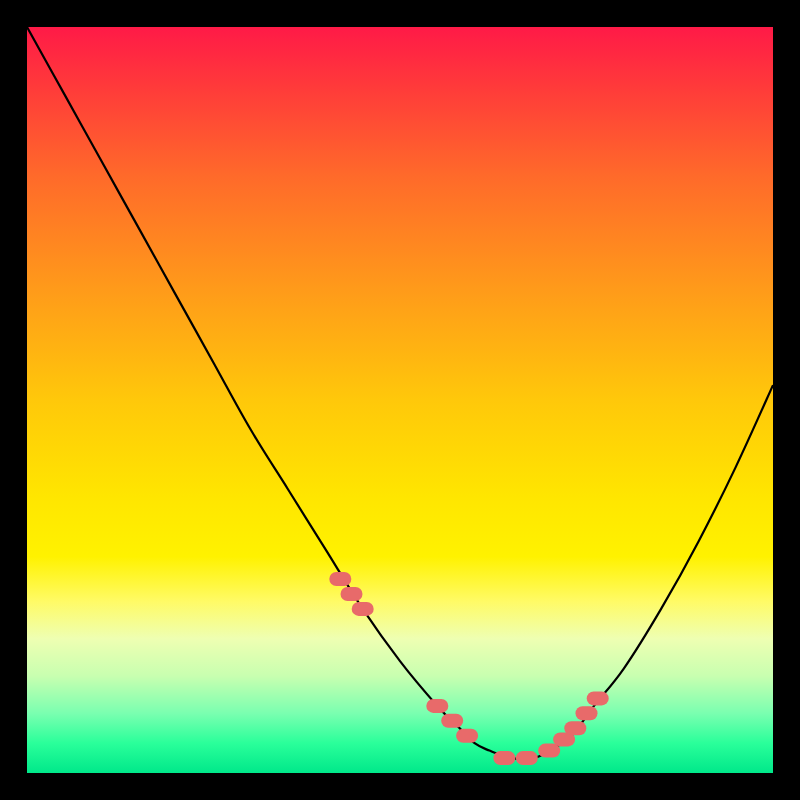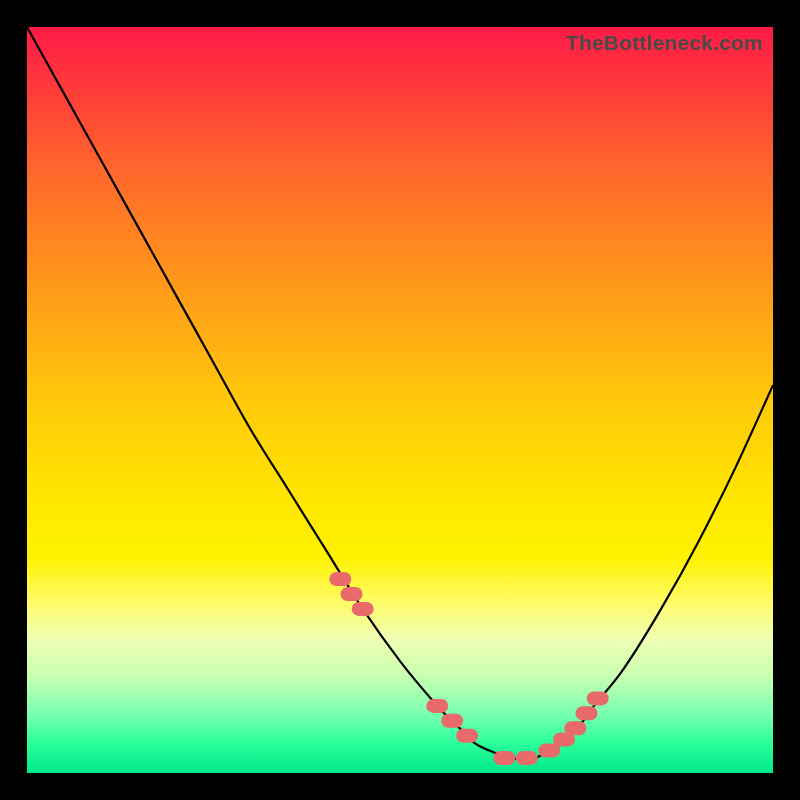--- a/index.html
+++ b/index.html
@@ -52,21 +52,20 @@
   }
   .marker {
     fill: #e86a6a;
     stroke: none;
   }
 </style>
 </head>
 <body>
 
 <div class="frame">
-  <div class="watermark">TheBottleneck.com</div>
   <svg class="curve" viewBox="0 0 746 746" preserveAspectRatio="none">
     <path id="curve-path" fill="none" stroke="#000000" stroke-width="2.2" d="M 0.0 0.0 C 6.7 12.1, 23.9 43.0, 37.3 67.1 C 50.7 91.3, 61.2 110.1, 74.6 134.3 C 88.0 158.5, 98.5 177.2, 111.9 201.4 C 125.3 225.6, 135.8 244.4, 149.2 268.6 C 162.6 292.7, 173.1 311.5, 186.5 335.7 C 199.9 359.9, 210.4 380.0, 223.8 402.8 C 237.2 425.7, 247.7 441.0, 261.1 462.5 C 274.5 484.0, 285.0 500.7, 298.4 522.2 C 311.8 543.7, 322.3 561.7, 335.7 581.9 C 349.1 602.0, 359.6 616.6, 373.0 634.1 C 386.4 651.6, 399.6 666.8, 410.3 678.9 C 421.0 690.9, 426.0 694.5, 432.7 701.2 C 439.4 708.0, 442.2 712.1, 447.6 716.2 C 453.0 720.2, 455.8 720.9, 462.5 723.6 C 469.2 726.3, 476.8 729.7, 484.9 731.1 C 493.0 732.4, 500.6 732.4, 507.3 731.1 C 514.0 729.7, 515.5 727.6, 522.2 723.6 C 528.9 719.6, 536.5 716.8, 544.6 708.7 C 552.6 700.6, 557.6 690.9, 567.0 678.9 C 576.4 666.8, 584.7 659.0, 596.8 641.6 C 608.9 624.1, 620.7 604.7, 634.1 581.9 C 647.5 559.1, 658.0 540.3, 671.4 514.7 C 684.8 489.2, 695.3 468.3, 708.7 440.1 C 722.1 411.9, 739.3 372.9, 746.0 358.1"></path>
     <g id="markers-group">
         <rect x="302.3" y="545.0" width="22" height="14" rx="7" ry="7" class="marker" fill="#e86a6a"></rect>
         <rect x="313.5" y="560.0" width="22" height="14" rx="7" ry="7" class="marker" fill="#e86a6a"></rect>
         <rect x="324.7" y="574.9" width="22" height="14" rx="7" ry="7" class="marker" fill="#e86a6a"></rect>
         <rect x="399.3" y="671.9" width="22" height="14" rx="7" ry="7" class="marker" fill="#e86a6a"></rect>
         <rect x="414.2" y="686.8" width="22" height="14" rx="7" ry="7" class="marker" fill="#e86a6a"></rect>
         <rect x="429.1" y="701.7" width="22" height="14" rx="7" ry="7" class="marker" fill="#e86a6a"></rect>
         <rect x="466.4" y="724.1" width="22" height="14" rx="7" ry="7" class="marker" fill="#e86a6a"></rect>

